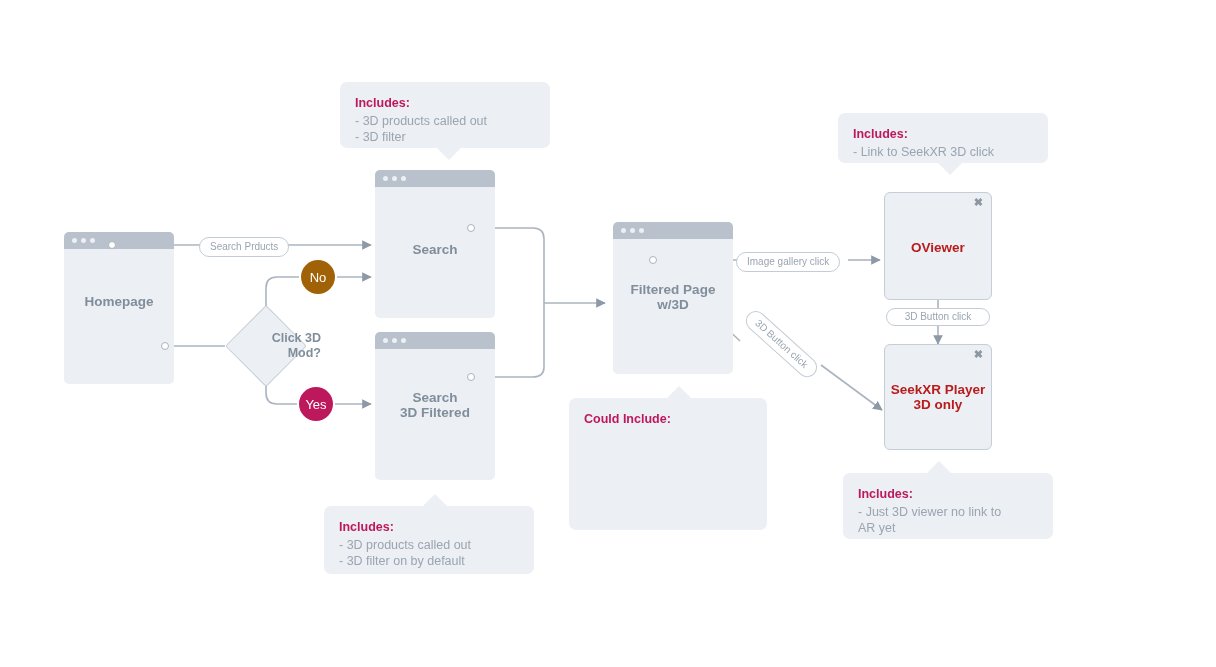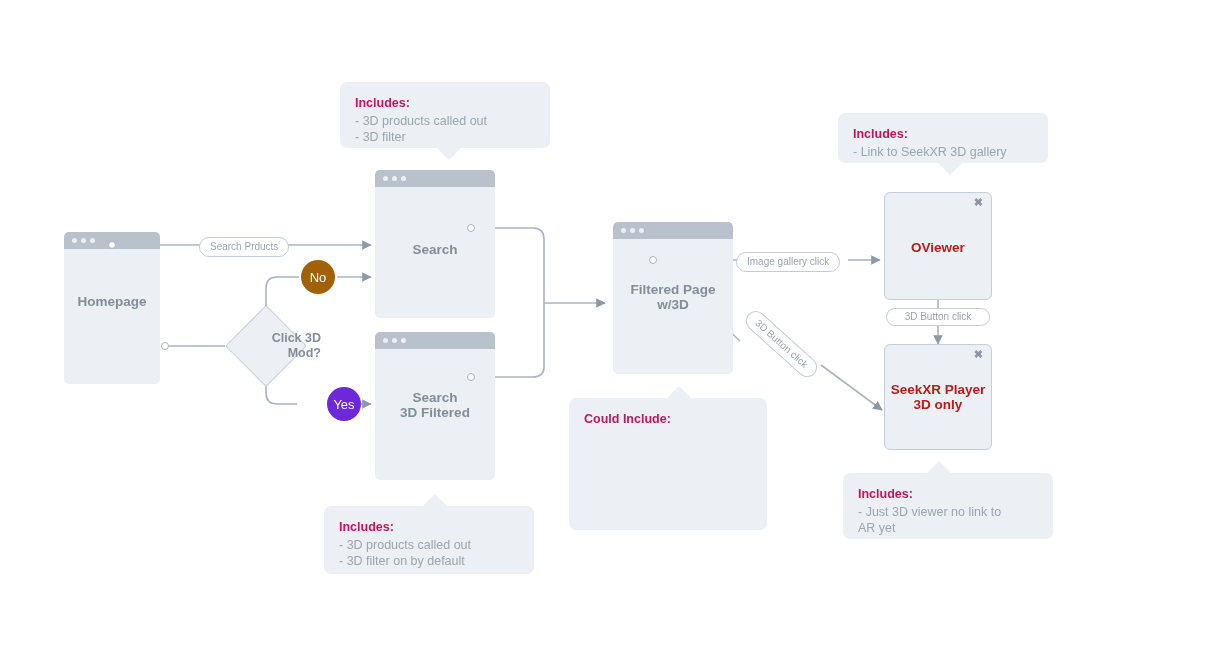--- a/index.html
+++ b/index.html
@@ -242,21 +242,21 @@
 
       <path d="M655,261 L740,341"></path>
       <path d="M821,365 L882,410" marker-end="url(#arrow)"></path>
 
       <path d="M938,299 L938,308"></path>
 
       <path d="M938,323 L938,344" marker-end="url(#arrow)"></path>
     </g>
   </svg>
 
-  <div class="win" style="left:64px; top:232px; width:96px; height:152px;">
+  <div class="win" style="left:64px; top:232px; width:110px; height:152px;">
     <div class="chrome">
       <span class="dots">
           <i></i>
           <i></i>
           <i></i>
         </span>
     </div>
     <div class="label" style="top:62px;">Homepage</div>
   </div>
   <div class="port" style="left:108px; top:241px;"></div>
@@ -264,21 +264,21 @@
 
   <div class="diamond-wrap" style="left:237px; top:317px; width:58px; height:58px;">
     <div class="diamond"></div>
     <div class="label" style="width:110px; left:-26px;">Click 3D
 Mod?</div>
   </div>
 
   <div class="badge" style="left:301px; top:260px; width:34px; height:34px; background:#a16207;">
     <span>No</span>
   </div>
-  <div class="badge" style="left:299px; top:387px; width:34px; height:34px; background:#6d28d9;margin-left:28px;">
+  <div class="badge" style="left:299px; top:387px; width:34px; height:34px; background:#be185d;">
     <span>Yes</span>
   </div>
 
   <div class="win" style="left:375px; top:170px; width:120px; height:148px;">
     <div class="chrome">
       <span class="dots">
           <i></i>
           <i></i>
           <i></i>
         </span>
@@ -346,21 +346,21 @@
 - 3D filter on by default</span>
   </div>
 
   <div class="note" style="left:569px; top:398px; width:198px; height:132px;">
     <span class="tail up" style="left:97px;"></span>
     <span class="title">Could Include:</span>
   </div>
 
   <div class="note" style="left:838px; top:113px; width:210px; height:50px;">
     <span class="title">Includes:</span>
-    <span class="lines">- Link to SeekXR 3D gallery</span>
+    <span class="lines">- Link to SeekXR 3D click</span>
     <span class="tail down" style="left:99px;"></span>
   </div>
 
   <div class="note" style="left:843px; top:473px; width:210px; height:66px;">
     <span class="tail up" style="left:83px;"></span>
     <span class="title">Includes:</span>
     <span class="lines">- Just 3D viewer no link to
 AR yet</span>
   </div>
 

